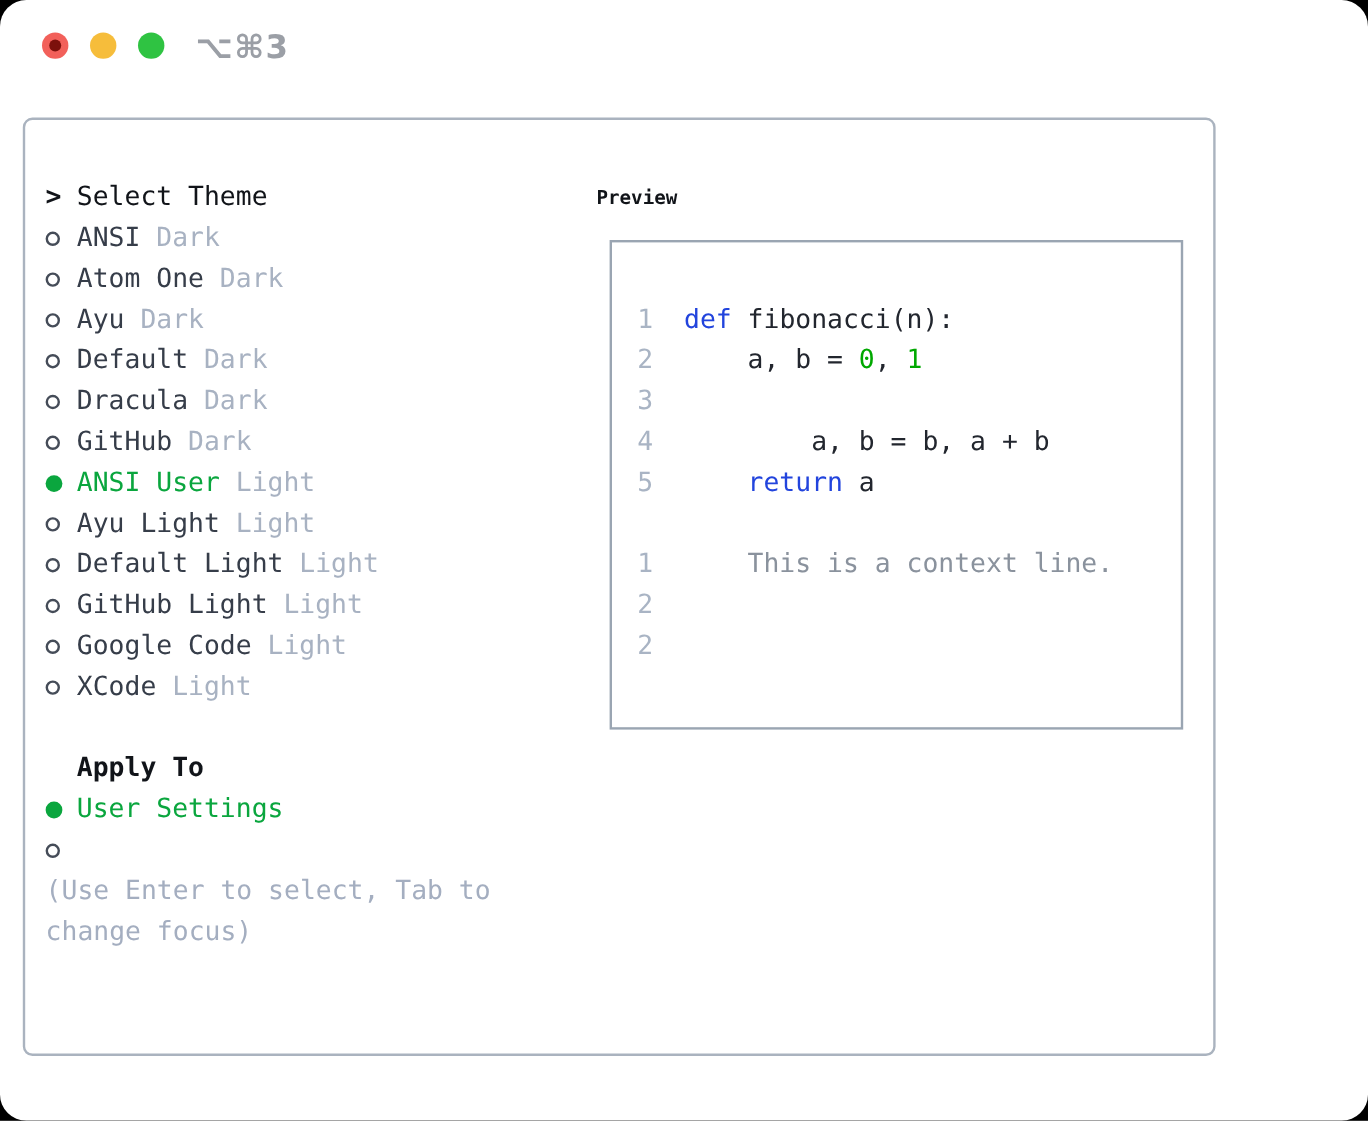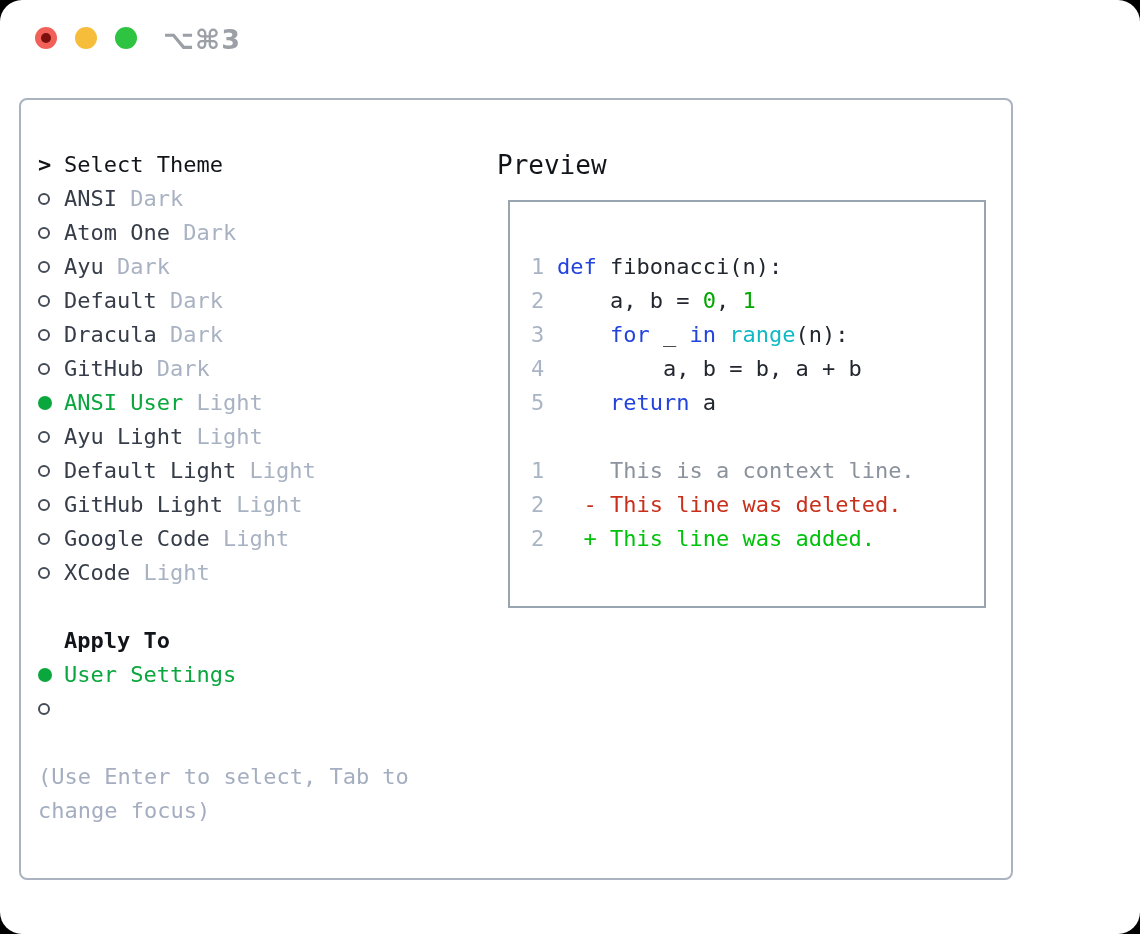--- a/index.html
+++ b/index.html
@@ -31,30 +31,30 @@
   
   .left-col{position:absolute;left:38px;top:148px;width:430px;font-size:22px;line-height:34px;color:var(--ui-text)}
   .row{display:flex;align-items:center;height:34px;white-space:pre}
   .marker{width:26px;display:flex;align-items:center;flex:none}
   .circle{width:12px;height:12px;border:2px solid #454c58;border-radius:50%}
   .circle.sel{width:14px;height:14px;border:none;background:var(--green)}
   .hdr{font-weight:normal;color:var(--ui-header)}
   .prefix{width:26px;flex:none;font-weight:bold;color:var(--ui-header)}
   .green-text{color:var(--green)}
   .muted{color:var(--muted)}
-  .hint{margin-top:34px;width:400px;color:var(--hint);white-space:normal}
+  .hint{width:400px;color:var(--hint);white-space:normal}
 
   
   .preview-header{position:absolute;left:497px;top:148px;height:34px;line-height:34px;
-    font-size:26px;font-weight:normal;color:var(--ui-header)}
+    font-size:16px;font-weight:bold;color:var(--ui-header)}
   .preview-box{position:absolute;left:508px;top:200px;width:478px;height:408px;border:2px solid var(--border-preview);background:#fff}
   .code{position:absolute;left:531px;top:250px;font-size:22px;line-height:34px}
   .code-line{display:flex;height:34px;white-space:pre}
   .lineno{width:13px;flex:none;color:var(--lineno)}
-  .code-text{margin-left:13px;color:var(--code-plain)}
+  .code-text{margin-left:26px;color:var(--code-plain)}
   .tok-plain{color:var(--code-plain)}
   .tok-keyword{color:var(--keyword)}
   .tok-builtin{color:var(--builtin)}
   .tok-number{color:var(--number)}
   .tok-context{color:var(--context)}
   .tok-deleted{color:var(--deleted)}
   .tok-added{color:var(--added)}
 </style>
 </head>
 <body>
@@ -106,22 +106,22 @@
     <div class="hint">(Use Enter to select, Tab to change focus)</div>
   </div>
 
   <div class="preview-header">Preview</div>
 
   <div class="preview-box"></div>
 
   <div class="code" id="code-lines">
       <div class="code-line"><span class="lineno">1</span><span class="code-text"><span class="tok-keyword">def</span><span class="tok-plain"> fibonacci(n):</span></span></div>
       <div class="code-line"><span class="lineno">2</span><span class="code-text"><span class="tok-plain">    a, b = </span><span class="tok-number">0</span><span class="tok-plain">, </span><span class="tok-number">1</span></span></div>
-      <div class="code-line"><span class="lineno">3</span><span class="code-text"><span class="tok-plain">    </span><span class="tok-keyword">for</span><span class="tok-plain"> _ </span><span class="tok-keyword">in</span><span class="tok-plain"> </span><span class="tok-builtin">range</span><span class="tok-plain">(n):</span></span></div>
+      <div class="code-line"><span class="lineno">3</span></div>
       <div class="code-line"><span class="lineno">4</span><span class="code-text"><span class="tok-plain">        a, b = b, a + b</span></span></div>
       <div class="code-line"><span class="lineno">5</span><span class="code-text"><span class="tok-plain">    </span><span class="tok-keyword">return</span><span class="tok-plain"> a</span></span></div>
       <div class="code-line"><span class="lineno"></span><span class="code-text"></span></div>
       <div class="code-line"><span class="lineno">1</span><span class="code-text"><span class="tok-context">    This is a context line.</span></span></div>
-      <div class="code-line"><span class="lineno">2</span><span class="code-text"><span class="tok-deleted">  - This line was deleted.</span></span></div>
-      <div class="code-line"><span class="lineno">2</span><span class="code-text"><span class="tok-added">  + This line was added.</span></span></div>
+      <div class="code-line"><span class="lineno">2</span></div>
+      <div class="code-line"><span class="lineno">2</span></div>
     </div>
 
 </div>
 
 </body></html>

